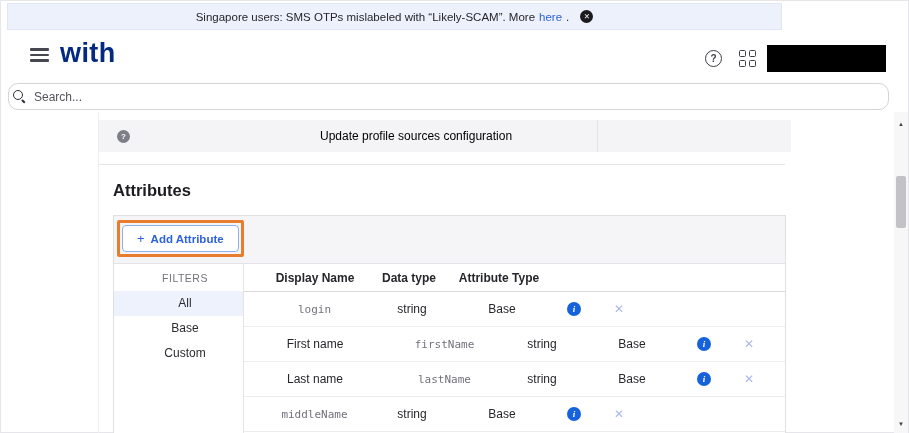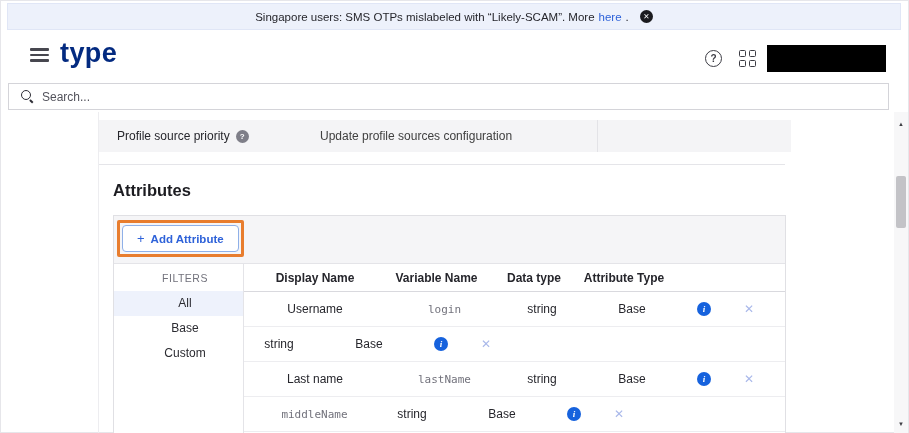--- a/index.html
+++ b/index.html
@@ -6,21 +6,21 @@
   html,body { width:909px; height:433px; }
   body {
     font-family:"Liberation Sans", sans-serif;
     background:#ffffff; position:relative; overflow:hidden;
     color:#26262c;
   }
   .frame { position:absolute; inset:0; border:1px solid #e6e6ea; pointer-events:none; }
 
   
   .banner {
-    position:absolute; left:7px; top:3px; width:894px; height:27px;
+    position:absolute; left:7px; top:3px; width:775px; height:27px;
     background:#edf1fb; border:1px solid #e0e6f6;
     display:flex; align-items:center; justify-content:center;
     font-size:11.5px; color:#26262c; gap:4px;
   }
   .banner a { color:#2e62d9; text-decoration:none; cursor:pointer; }
   .banner-close {
     width:13px; height:13px; border-radius:50%; background:#1b1b1f; color:#fff;
     display:inline-flex; align-items:center; justify-content:center;
     font-size:7.5px; margin-left:7px; cursor:pointer; line-height:1;
   }
@@ -41,22 +41,22 @@
   .apps-icon {
     position:absolute; left:739px; top:50px; width:17px; height:17px;
     display:grid; grid-template-columns:7px 7px; grid-template-rows:7px 7px; gap:3px; cursor:pointer;
   }
   .apps-icon span { border:1.6px solid #3c3c44; border-radius:1.5px; }
   .redaction { position:absolute; left:767px; top:45px; width:119px; height:27px; background:#000; }
 
   
   .search {
     position:absolute; left:8px; top:83px; width:881px; height:27px;
-    border:1px solid #d4d4d9; border-radius:0; background:#fff;
-    display:flex; align-items:center; padding-left:12px; gap:8px;
+    border:1px solid #d4d4d9; border-radius:10px; background:#fff;
+    display:flex; align-items:center; padding-left:4px; gap:8px;
   }
   .mag { position:relative; width:13px; height:13px; flex:none; }
   .mag::before {
     content:""; position:absolute; left:0; top:0; width:8px; height:8px;
     border:1.7px solid #2e2e36; border-radius:50%;
   }
   .mag::after {
     content:""; position:absolute; left:9px; top:9px; width:4px; height:1.8px;
     background:#2e2e36; transform:rotate(45deg); transform-origin:left center;
   }
@@ -68,21 +68,21 @@
   .profile-row {
     position:absolute; left:99px; top:120px; width:692px; height:32px;
     background:#f4f4f6; display:flex; align-items:center; font-size:12px;
   }
   .profile-row .label-wrap { display:flex; align-items:center; gap:6px; padding-left:18px; }
   .gray-help {
     width:13px; height:13px; border-radius:50%; background:#7e7e88; color:#fff;
     display:inline-flex; align-items:center; justify-content:center;
     font-size:8px; font-weight:bold; cursor:pointer;
   }
-  .profile-row a { position:absolute; left:221px; color:#404040; text-decoration:none; cursor:pointer; }
+  .profile-row a { position:absolute; left:221px; color:#000000; text-decoration:none; cursor:pointer; }
   .profile-row .cell-divider { position:absolute; left:498px; top:0; bottom:0; width:1px; background:#e3e3e7; }
 
   .hr-rule { position:absolute; left:99px; top:164px; width:686px; height:1px; background:#e5e5e9; }
 
   .attributes-heading {
     position:absolute; left:113px; top:181px; font-size:16.5px; font-weight:bold; color:#1c1c21;
   }
 
   
   .panel {
@@ -150,40 +150,39 @@
   <a>here</a>
   <span>.</span>
   <span class="banner-close">✕</span>
 </div>
 
 <div class="hamburger">
   <div></div>
     <div></div>
     <div></div>
 </div>
-<div class="logo">type</div>
+<div class="logo">with</div>
 <div class="help-icon">?</div>
 <div class="apps-icon">
   <span></span>
     <span></span>
     <span></span>
     <span></span>
 </div>
 <div class="redaction"></div>
 
 <div class="search">
   <span class="mag"></span>
   <span class="search-text">Search...</span>
 </div>
 
 <div class="content-left-rule"></div>
 
 <div class="profile-row">
   <span class="label-wrap">
-    <span>Profile source priority</span>
     <span class="gray-help">?</span>
   </span>
   <a>Update profile sources configuration</a>
   <span class="cell-divider"></span>
 </div>
 
 <div class="hr-rule"></div>
 
 <div class="attributes-heading">Attributes</div>
 
@@ -202,37 +201,37 @@
     <div class="filters">
       <div class="filters-label">FILTERS</div>
       <div class="filter-item selected">All</div>
       <div class="filter-item">Base</div>
       <div class="filter-item">Custom</div>
     </div>
 
     <div class="attr-table">
       <div class="t-row t-head">
         <span class="c1">Display Name</span>
-        <span class="c2">Variable Name</span>
         <span class="c3">Data type</span>
         <span class="c4">Attribute Type</span>
       </div>
 
       <div class="t-row">
-        <span class="c1">Username</span>
         <span class="c2 mono">login</span>
         <span class="c3">string</span>
         <span class="c4">Base</span>
         <span class="c-icons">
           <span class="info-icon">i</span>
           <span class="remove-icon">✕</span>
         </span>
       </div>
 
       <div class="t-row">
+        <span class="c1">First name</span>
+        <span class="c2 mono">firstName</span>
         <span class="c3">string</span>
         <span class="c4">Base</span>
         <span class="c-icons">
           <span class="info-icon">i</span>
           <span class="remove-icon">✕</span>
         </span>
       </div>
 
       <div class="t-row">
         <span class="c1">Last name</span>

